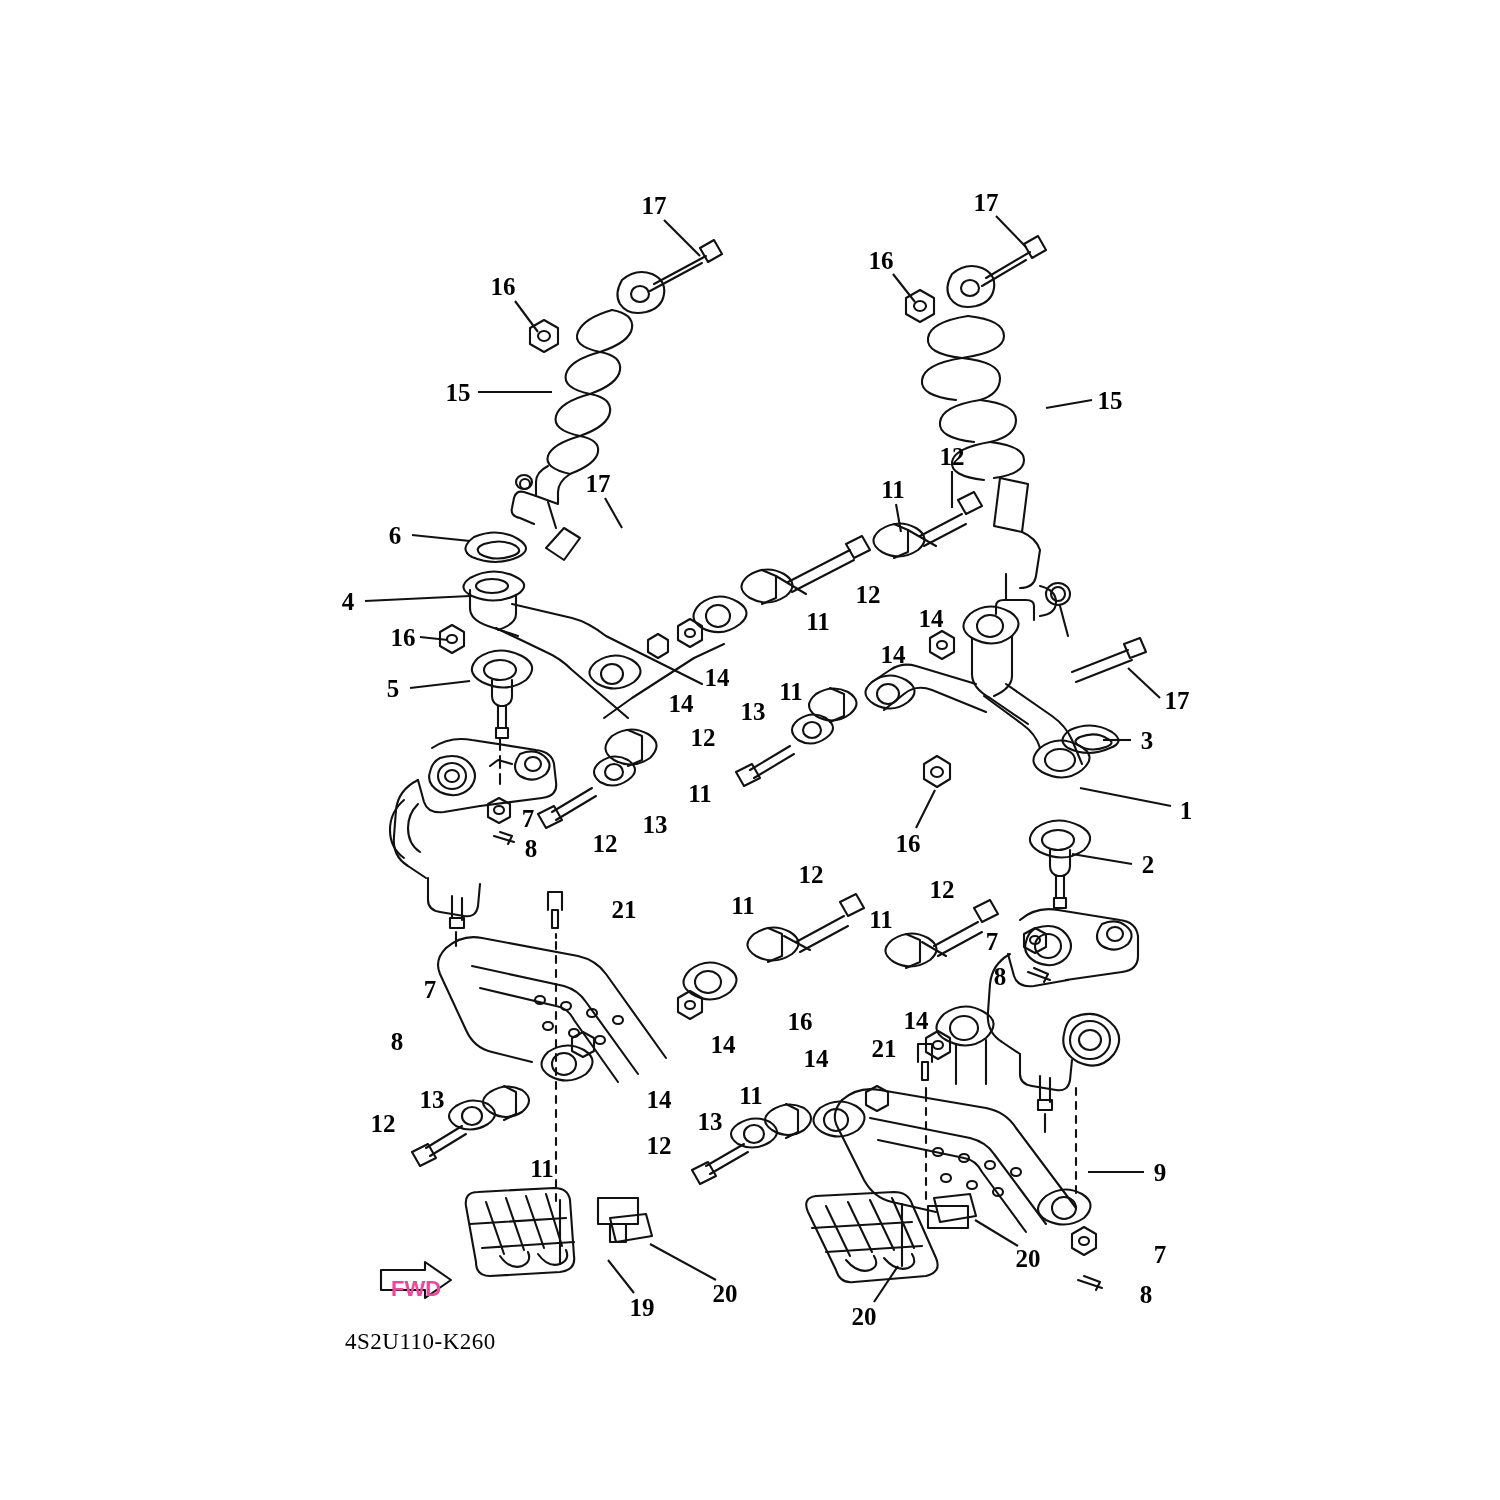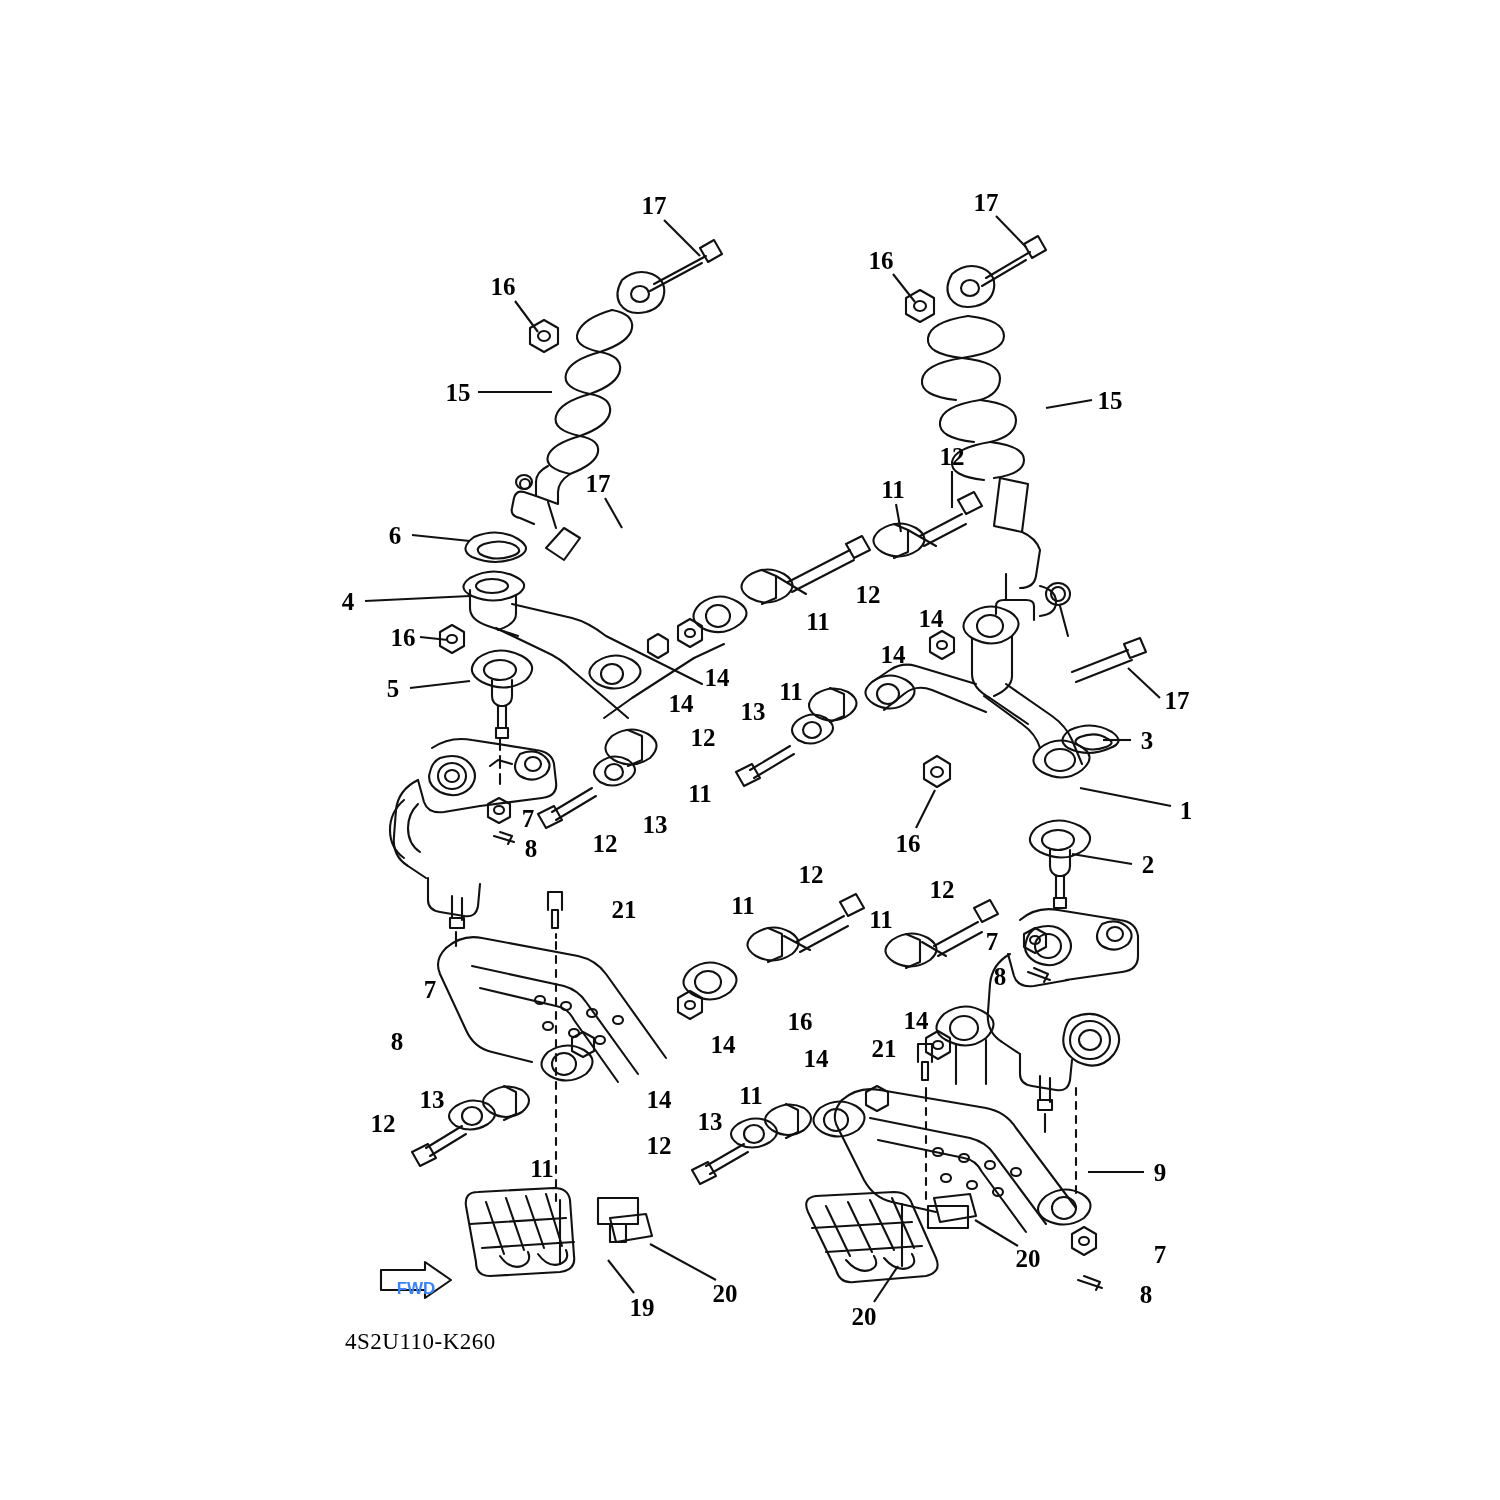--- a/index.html
+++ b/index.html
@@ -53,26 +53,26 @@
     top: 1222px;
     width: 70px;
     height: 38px;
   }
   .fwd-label {
     position: absolute;
     left: 0; top: 0;
     width: 70px;
     height: 38px;
     font-family: "Liberation Sans", sans-serif;
-    font-size: 17px;
+    font-size: 22px;
     font-weight: 700;
     display: flex;
     align-items: center;
     justify-content: center;
-    color: #3b82f6;
+    color: #ec4899;
   }
   .copyright {
     position: absolute;
     left: 0;
     top: 1437px;
     width: 1500px;
     text-align: center;
     font-family: "Liberation Serif", serif;
     font-size: 32px;
     color: #000;

